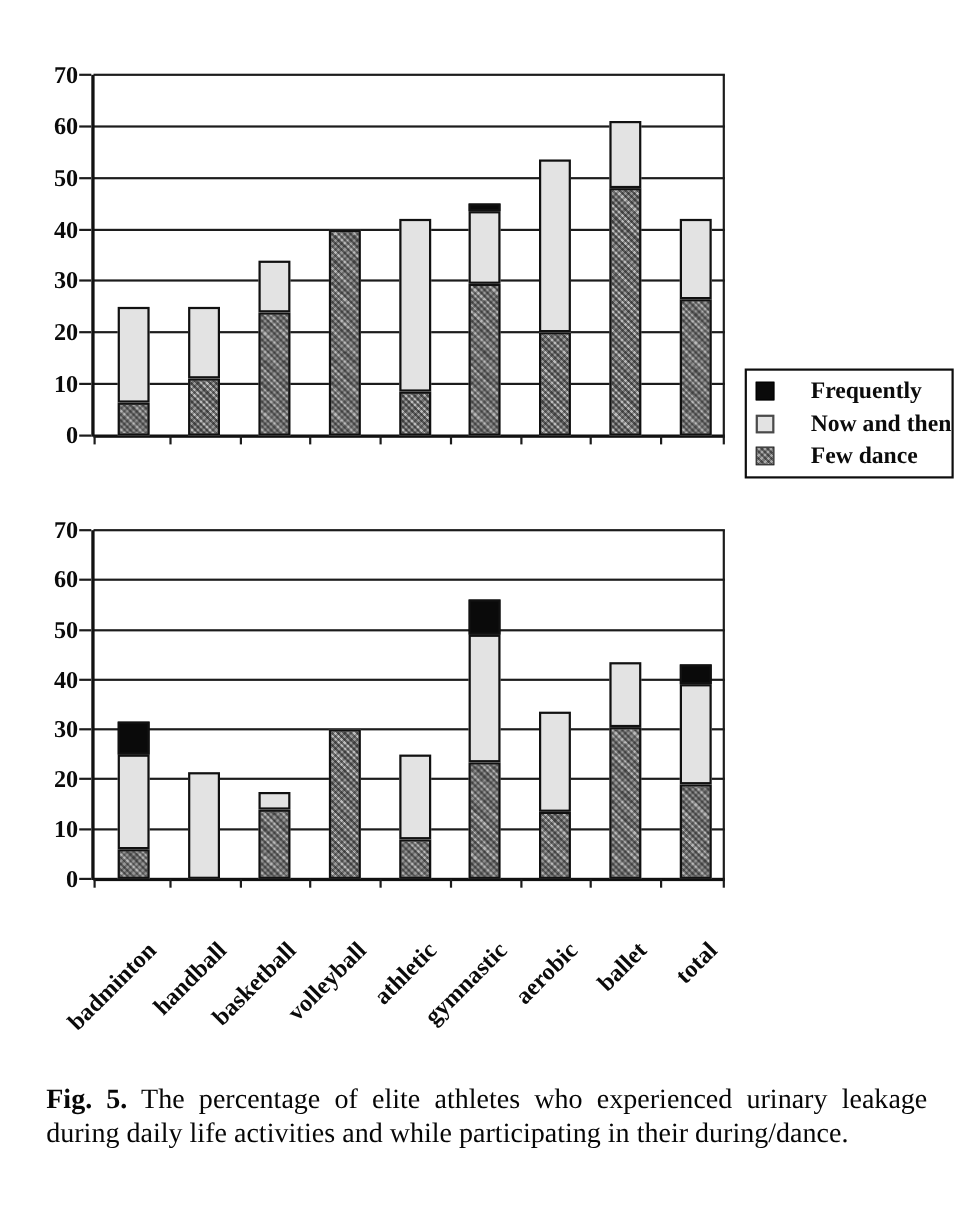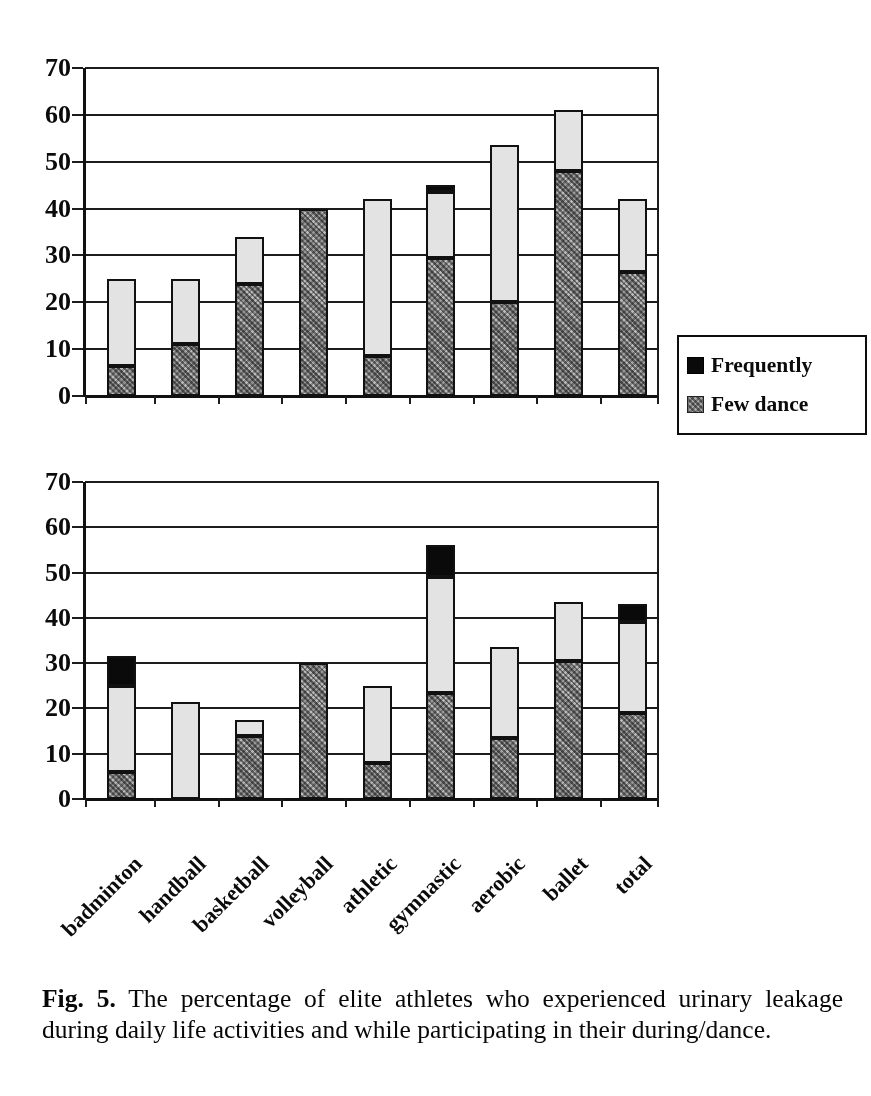--- a/index.html
+++ b/index.html
@@ -17,21 +17,21 @@
   #plot1{left:85px;top:482px;width:574px;height:317px;}
   .grid{position:absolute;left:0;right:0;height:2px;background:#1c1c1c;}
   .grid.top{height:2px;}
   .grid.zero{height:3px;background:#111;}
   .lframe{position:absolute;left:-2px;top:0;bottom:-1px;width:2.5px;background:#111;}
   .rframe{position:absolute;right:0;top:0;bottom:0;width:2px;background:#1c1c1c;}
   .ytick{position:absolute;width:11px;height:2px;background:#1c1c1c;left:-13px;}
   .xtick{position:absolute;width:2px;height:8px;background:#1c1c1c;}
   .ylab{
     position:absolute;width:42px;left:-56px;text-align:right;
-    font-weight:bold;font-size:26px;line-height:26px;color:#0b0b0b;
+    font-weight:bold;font-size:22px;line-height:26px;color:#0b0b0b;
   }
   .bar{position:absolute;bottom:0;width:29px;}
   .seg{position:absolute;left:0;width:29px;box-sizing:border-box;border:2px solid #111;}
   .seg-few{
     background-color:#a8a8a8;
     background-image:
       repeating-linear-gradient(45deg, rgba(0,0,0,0.42) 0 2px, rgba(0,0,0,0) 2px 4px),
       repeating-linear-gradient(-45deg, rgba(0,0,0,0.28) 0 2px, rgba(0,0,0,0) 2px 4px),
       repeating-linear-gradient(45deg, rgba(255,255,255,0.22) 0 5px, rgba(0,0,0,0.10) 5px 13px);
   }
@@ -39,21 +39,21 @@
   .seg-freq{background:#0a0a0a;}
   .xlab{
     position:absolute;width:180px;text-align:right;font-weight:bold;font-size:22px;
     white-space:nowrap;transform:rotate(-45deg);transform-origin:100% 0;color:#0b0b0b;
   }
   .legend{
     position:absolute;left:677px;top:335px;width:190px;height:100px;
     border:2.5px solid #0d0d0d;background:#fff;box-sizing:border-box;
     display:flex;flex-direction:column;justify-content:space-evenly;padding:2px 0;
   }
-  .legend-row{display:flex;align-items:center;padding-left:8px;}
+  .legend-row{display:flex;align-items:center;padding-left:8px;gap:26px;}
   .swatch{width:17px;height:17px;box-sizing:border-box;margin-right:7px;flex:0 0 auto;}
   .sw-freq{background:#0a0a0a;border:1px solid #000;}
   .sw-now{background:#e3e3e3;border:2px solid #4a4a4a;}
   .sw-few{
     border:1.5px solid #222;background-color:#a8a8a8;
     background-image:
       repeating-linear-gradient(45deg, rgba(0,0,0,0.42) 0 2px, rgba(0,0,0,0) 2px 4px),
       repeating-linear-gradient(-45deg, rgba(0,0,0,0.28) 0 2px, rgba(0,0,0,0) 2px 4px);
   }
   .legend-label{font-weight:bold;font-size:21.5px;white-space:nowrap;}
@@ -232,20 +232,24 @@
       <div class="xlab" style="left: 395.333px; top: 851px;">ballet</div>
       <div class="xlab" style="left: 459.111px; top: 851px;">total</div>
     </div>
 
   <div class="legend">
     <div class="legend-row">
       <span class="swatch sw-freq"></span>
       <span class="legend-label">Frequently</span>
     </div>
     <div class="legend-row">
+      <span class="swatch sw-now"></span>
+      <span class="legend-label">Now and then</span>
+    </div>
+    <div class="legend-row">
       <span class="swatch sw-few"></span>
       <span class="legend-label">Few dance</span>
     </div>
   </div>
 
   <div class="caption"><span class="capb">Fig. 5.</span> <span>The percentage of elite athletes who experienced urinary leakage during daily life activities and while participating in their during/dance.</span></div>
 
 </div>
 
 </body></html>

